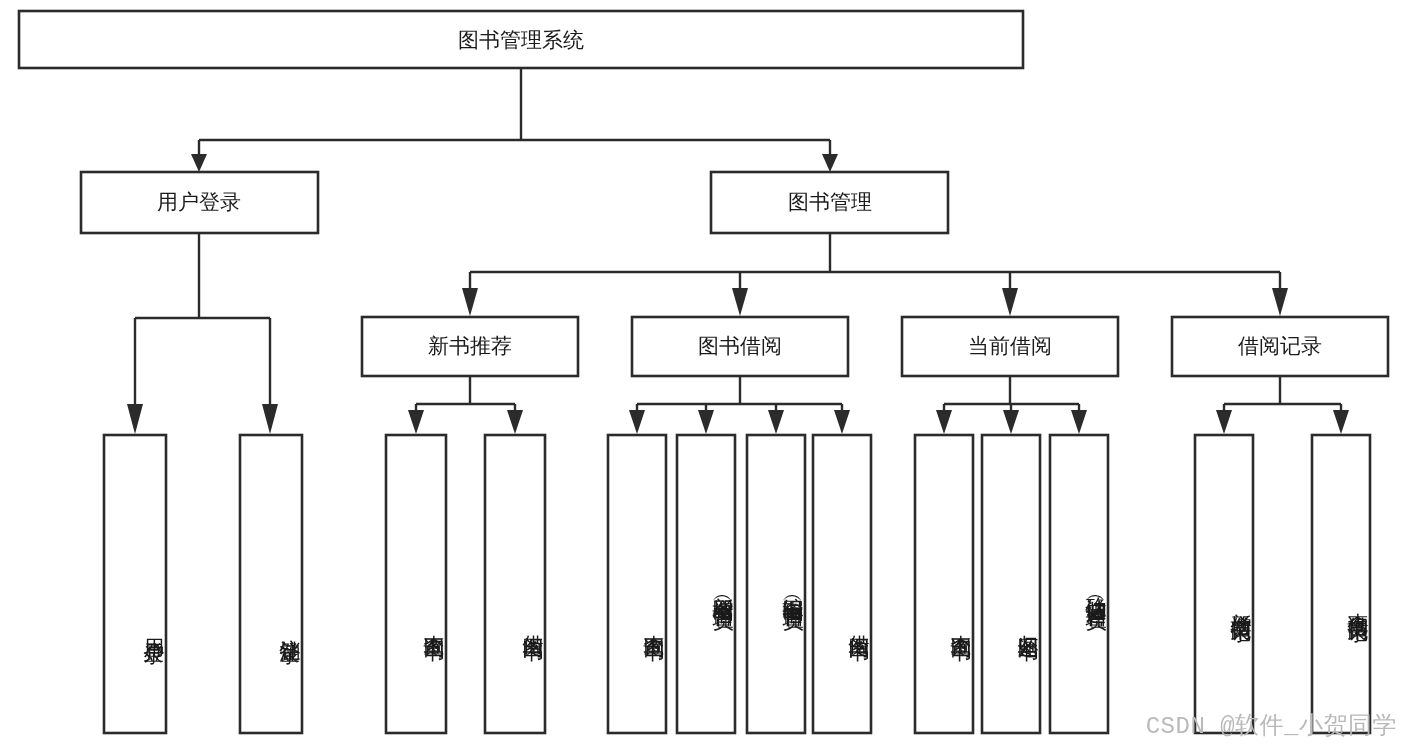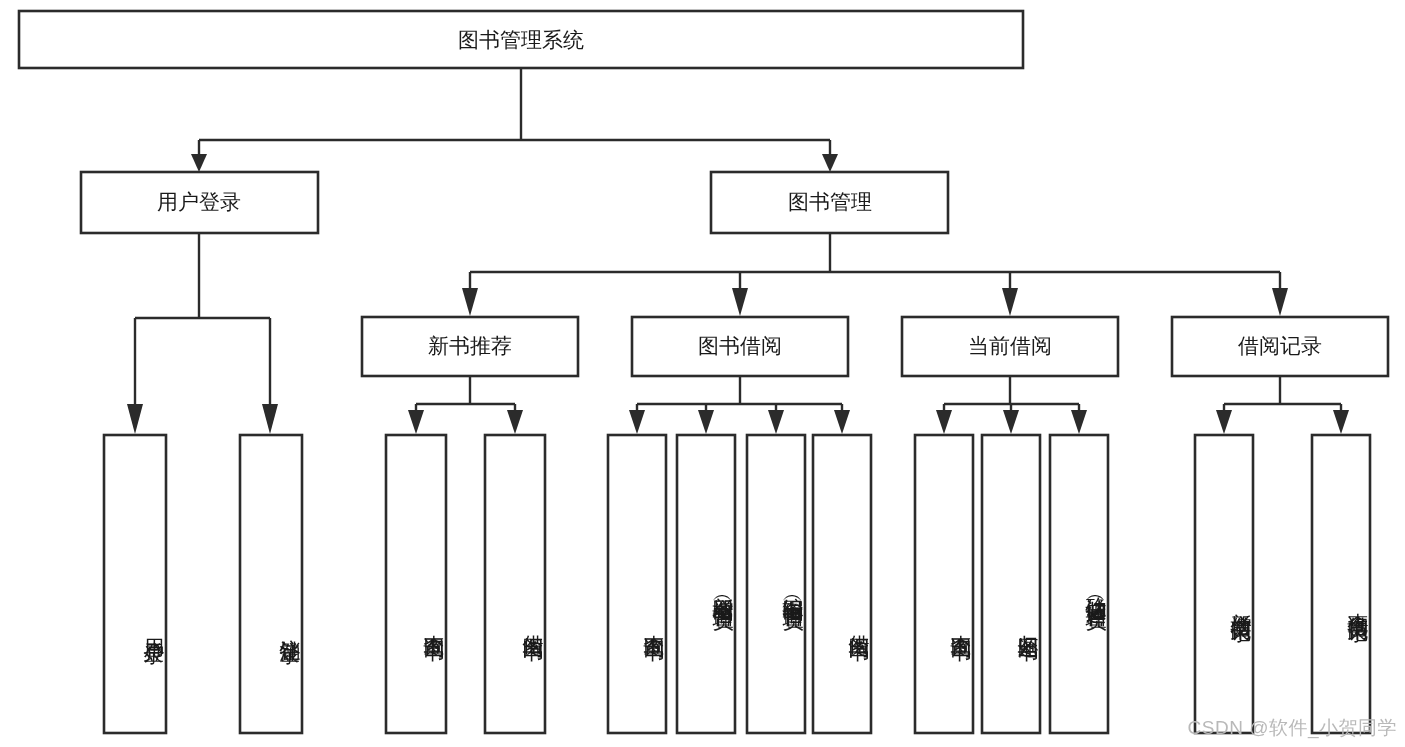--- a/index.html
+++ b/index.html
@@ -54,22 +54,22 @@
     text-align: center;
     pointer-events: none;
     display: flex;
     align-items: flex-start;
     justify-content: center;
   }
   .watermark {
     position: absolute;
     right: 8px;
     bottom: 6px;
-    font-family: Liberation Sans, sans-serif;
-    font-size: 19px;
+    font-family: Liberation Mono, monospace;
+    font-size: 24px;
     color: #b9b9b9;
     letter-spacing: 0.5px;
     user-select: none;
   }
 </style>
 </head>
 <body>
 
 <div id="diagram-root">
 

